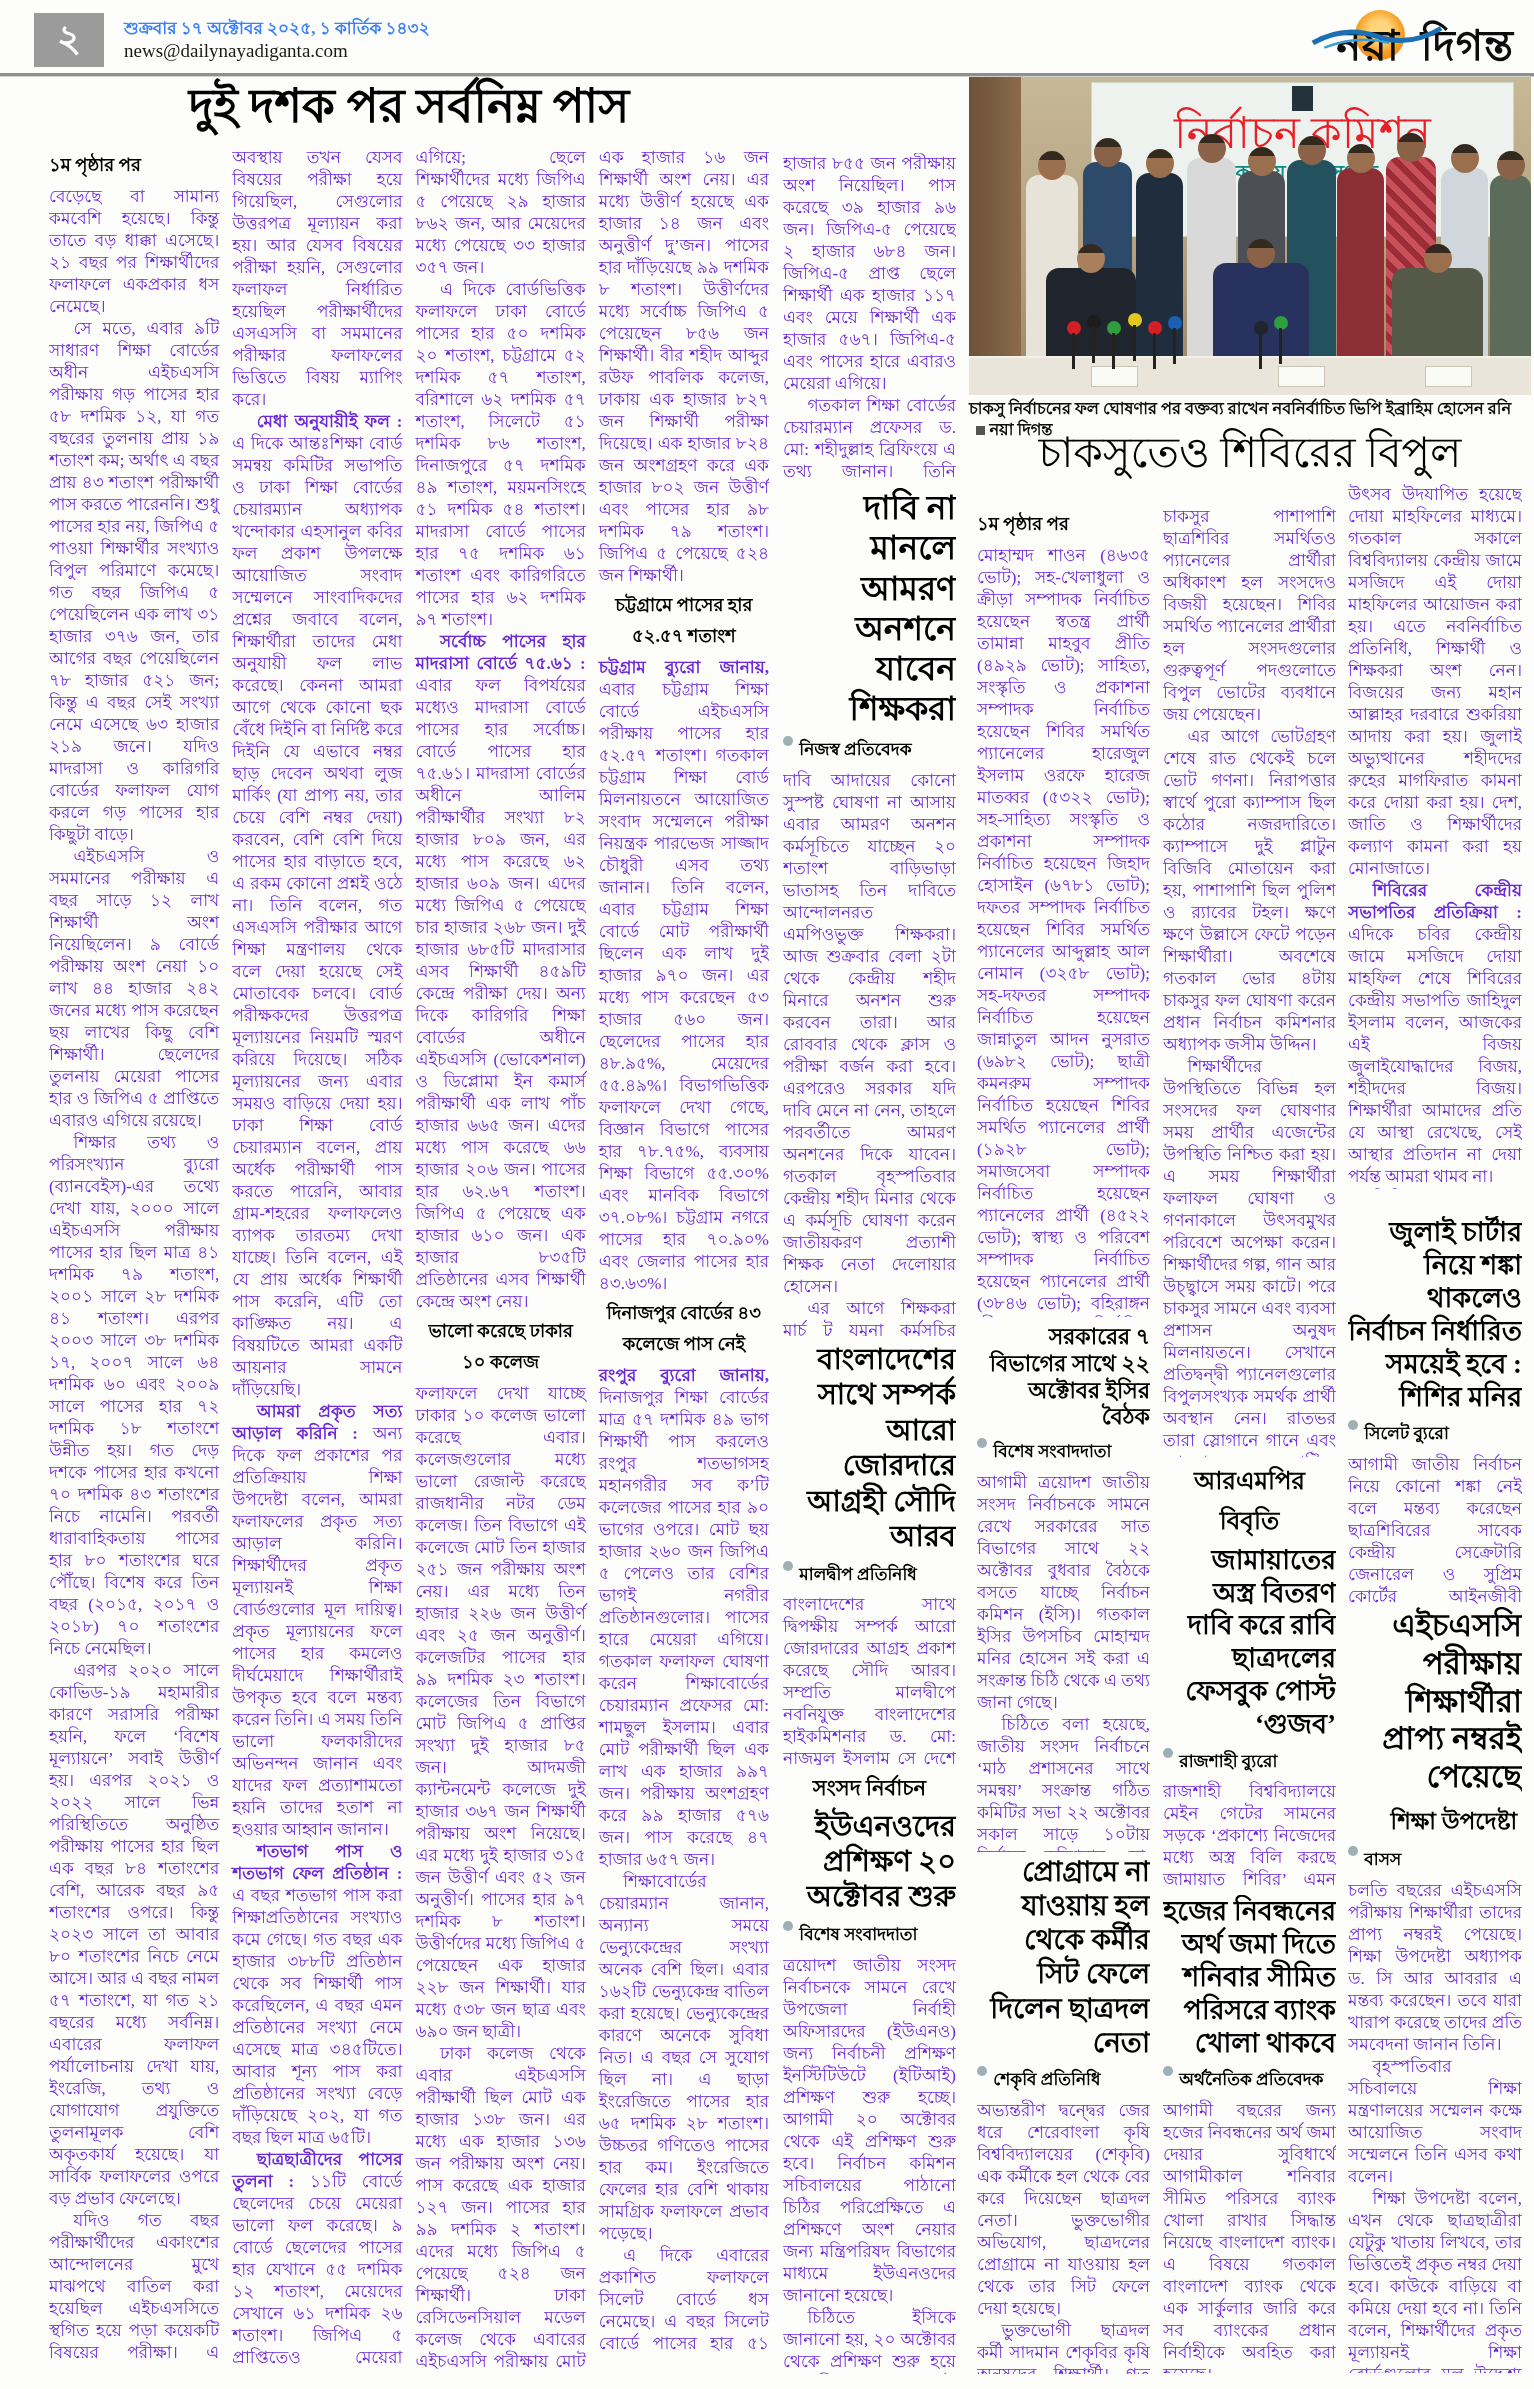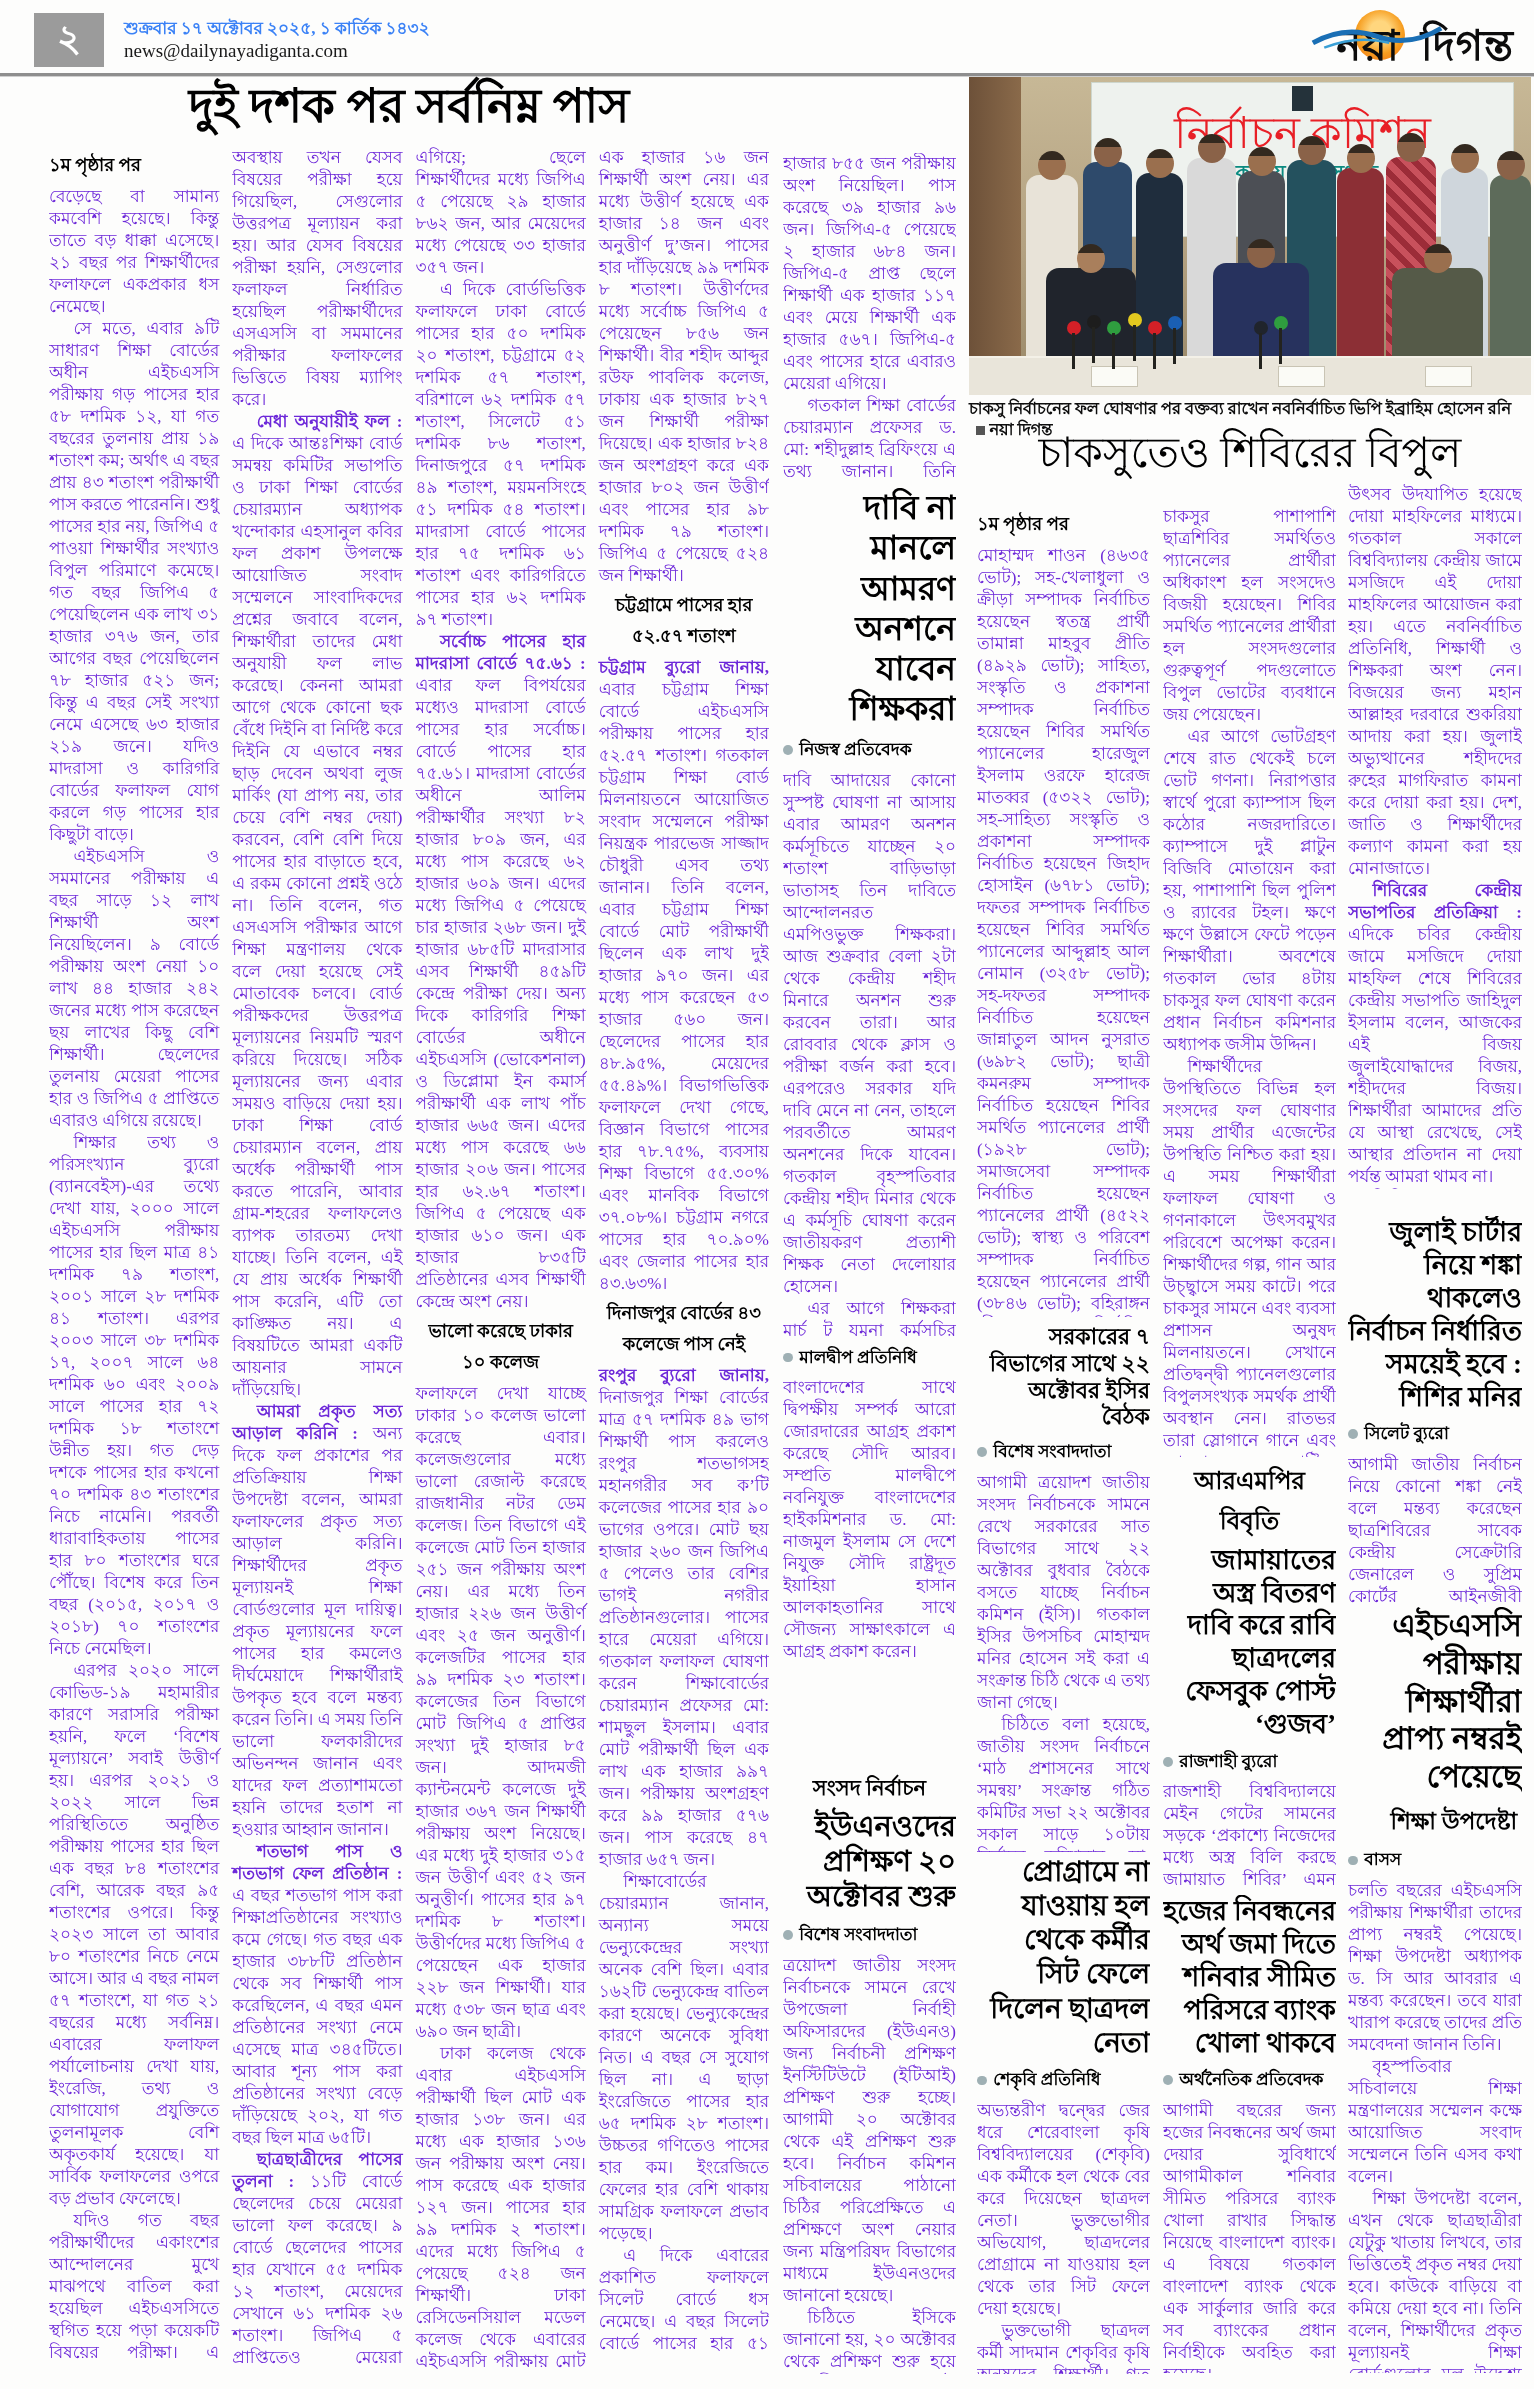--- a/index.html
+++ b/index.html
@@ -22,21 +22,21 @@
   
   .mainhead{position:absolute;left:49px;top:81px;width:720px;text-align:center;font-size:47px;line-height:1.1;
     font-weight:bold;color:#000;font-family:"Liberation Serif",serif}
   .sechead{position:absolute;left:969px;top:430px;width:562px;text-align:center;font-size:42px;line-height:1.1;
     font-weight:normal;color:#000}
   
   .art{position:absolute;overflow:hidden}
   .art h3{font-size:27px;line-height:1.22;font-weight:bold;color:#000;text-align:right;margin-bottom:6.5px}
   .kicker{font-size:21px;font-weight:bold;text-align:center;color:#000;margin-bottom:1.6px}
   .subright{font-size:23px;font-weight:bold;text-align:right;color:#000;margin:1.6px 4.9px 4.9px 0}
-  .byline{font-size:17px;font-weight:bold;margin:1.6px 0 5.7px 0;color:#000;display:flex;align-items:center;gap:6.5px}
+  .byline{font-size:17px;font-weight:bold;margin:1.6px 0 5.7px 0;color:#000;display:flex;gap:6.5px}
   .byline .dot{width:9.8px;height:9.8px;border-radius:50%;background:#9fb0b4;flex:0 0 auto}
   .paras p{font-size:17px;line-height:22px;text-align:justify;text-indent:24.4px;color:#6d28d9}
   .paras p.fp{text-indent:0}
   .paras .sub{font-size:18px;font-weight:bold;text-align:center;margin:4.1px 0;color:#000}
   .paras .sub.left{text-align:left}
   
   .mcols{column-count:4;column-gap:13px;column-fill:auto;height:100%}
   
   .photo{position:absolute;left:969px;top:77px;width:562px;height:318px;overflow:hidden;
     background:linear-gradient(180deg,#c7b896 0%,#b3a181 55%,#978666 100%)}
@@ -187,20 +187,21 @@
         <span class="dot"></span>
         <span>নিজস্ব প্রতিবেদক</span>
       </div>
     <div class="paras">
         <p class="fp">দাবি আদায়ের কোনো সুস্পষ্ট ঘোষণা না আসায় এবার আমরণ অনশন কর্মসূচিতে যাচ্ছেন ২০ শতাংশ বাড়িভাড়া ভাতাসহ তিন দাবিতে আন্দোলনরত এমপিওভুক্ত শিক্ষকরা। আজ শুক্রবার বেলা ২টা থেকে কেন্দ্রীয় শহীদ মিনারে অনশন শুরু করবেন তারা। আর রোববার থেকে ক্লাস ও পরীক্ষা বর্জন করা হবে। এরপরেও সরকার যদি দাবি মেনে না নেন, তাহলে পরবর্তীতে আমরণ অনশনের দিকে যাবেন। গতকাল বৃহস্পতিবার কেন্দ্রীয় শহীদ মিনার থেকে এ কর্মসূচি ঘোষণা করেন জাতীয়করণ প্রত্যাশী শিক্ষক নেতা দেলোয়ার হোসেন।</p>
         <p>এর আগে শিক্ষকরা মার্চ টু যমুনা কর্মসূচির ঘোষণা দিয়েছিলেন। কিন্তু পুলিশের বাধায় তা পণ্ড হয়ে যায়। জলকামান থেকে পানি ছুড়ে শিক্ষকদের ছত্রভঙ্গ করে দেয় পুলিশ। পরদিন থেকে শহীদ মিনারে আন্দোলন করে আসছেন তারা। তবে শিক্ষা উপদেষ্টার সাথে আলোচনার পরও দাবির বিষয়ে সুস্পষ্ট ঘোষণা আসেনি বলে জানান শিক্ষক নেতারা।</p>
       </div>
   </div>
 
   <div class="art" style="left:783px;top:1342px;width:173px;height:423px">
+    <h3 style="font-size:29px">বাংলাদেশের সাথে সম্পর্ক আরো জোরদারে আগ্রহী সৌদি আরব</h3>
     <div class="byline">
         <span class="dot"></span>
         <span>মালদ্বীপ প্রতিনিধি</span>
       </div>
     <div class="paras">
         <p class="fp">বাংলাদেশের সাথে দ্বিপক্ষীয় সম্পর্ক আরো জোরদারের আগ্রহ প্রকাশ করেছে সৌদি আরব। সম্প্রতি মালদ্বীপে নবনিযুক্ত বাংলাদেশের হাইকমিশনার ড. মো: নাজমুল ইসলাম সে দেশে নিযুক্ত সৌদি রাষ্ট্রদূত ইয়াহিয়া হাসান আলকাহতানির সাথে সৌজন্য সাক্ষাৎকালে এ আগ্রহ প্রকাশ করেন।</p>
       </div>
   </div>
 
   <div class="art" style="left:783px;top:1772px;width:173px;height:602px">

